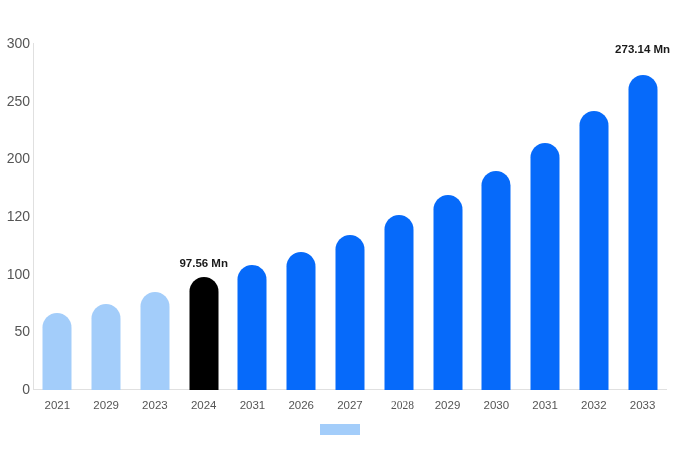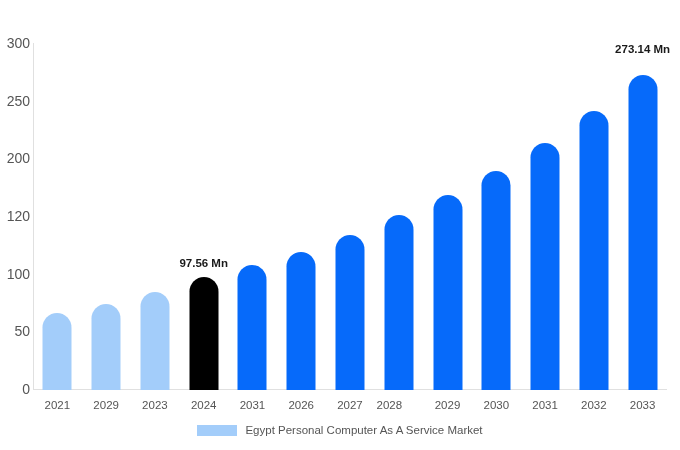--- a/index.html
+++ b/index.html
@@ -118,21 +118,21 @@
         <div class="bar blue" title="2026: 120" style="height: 138.4px;"></div>
       </div>
       <div class="xtick" style="left: 243.846px;">2026</div>
       <div class="bar-slot" style="left: 292.615px;">
         <div class="bar blue" title="2027: 134" style="height: 154.547px;"></div>
       </div>
       <div class="xtick" style="left: 292.615px;">2027</div>
       <div class="bar-slot" style="left: 341.385px;">
         <div class="bar blue" title="2028: 152" style="height: 175.307px;"></div>
       </div>
-      <div class="xtick" style="left: 332px;">2028</div>
+      <div class="xtick" style="left: 345px; font-family: Liberation Serif, serif;">2028</div>
       <div class="bar-slot" style="left: 390.154px;">
         <div class="bar blue" title="2029: 169" style="height: 194.913px;"></div>
       </div>
       <div class="xtick" style="left: 390.154px;">2029</div>
       <div class="bar-slot" style="left: 438.923px;">
         <div class="bar blue" title="2030: 190" style="height: 219.133px;"></div>
       </div>
       <div class="xtick" style="left: 438.923px;">2030</div>
       <div class="bar-slot" style="left: 487.692px;">
         <div class="bar blue" title="2031: 214" style="height: 246.813px;"></div>
@@ -144,16 +144,15 @@
       <div class="xtick" style="left: 536.462px;">2032</div>
       <div class="bar-slot" style="left: 585.231px;">
         <div class="bar blue" title="2033: 273.14" style="height: 315.021px;"></div>
       </div>
       <div class="xtick" style="left: 585.231px;">2033</div>
       <div class="dlabel" style="top: 43px; left: 609.615px; transform: translateX(-50%);">273.14 Mn</div>
     </div>
 
   <div class="legend">
     <span class="legend-swatch"></span>
-    <span class="legend-label">Egypt Personal Computer As A Service Market</span>
   </div>
 
 </div>
 
 </body></html>

